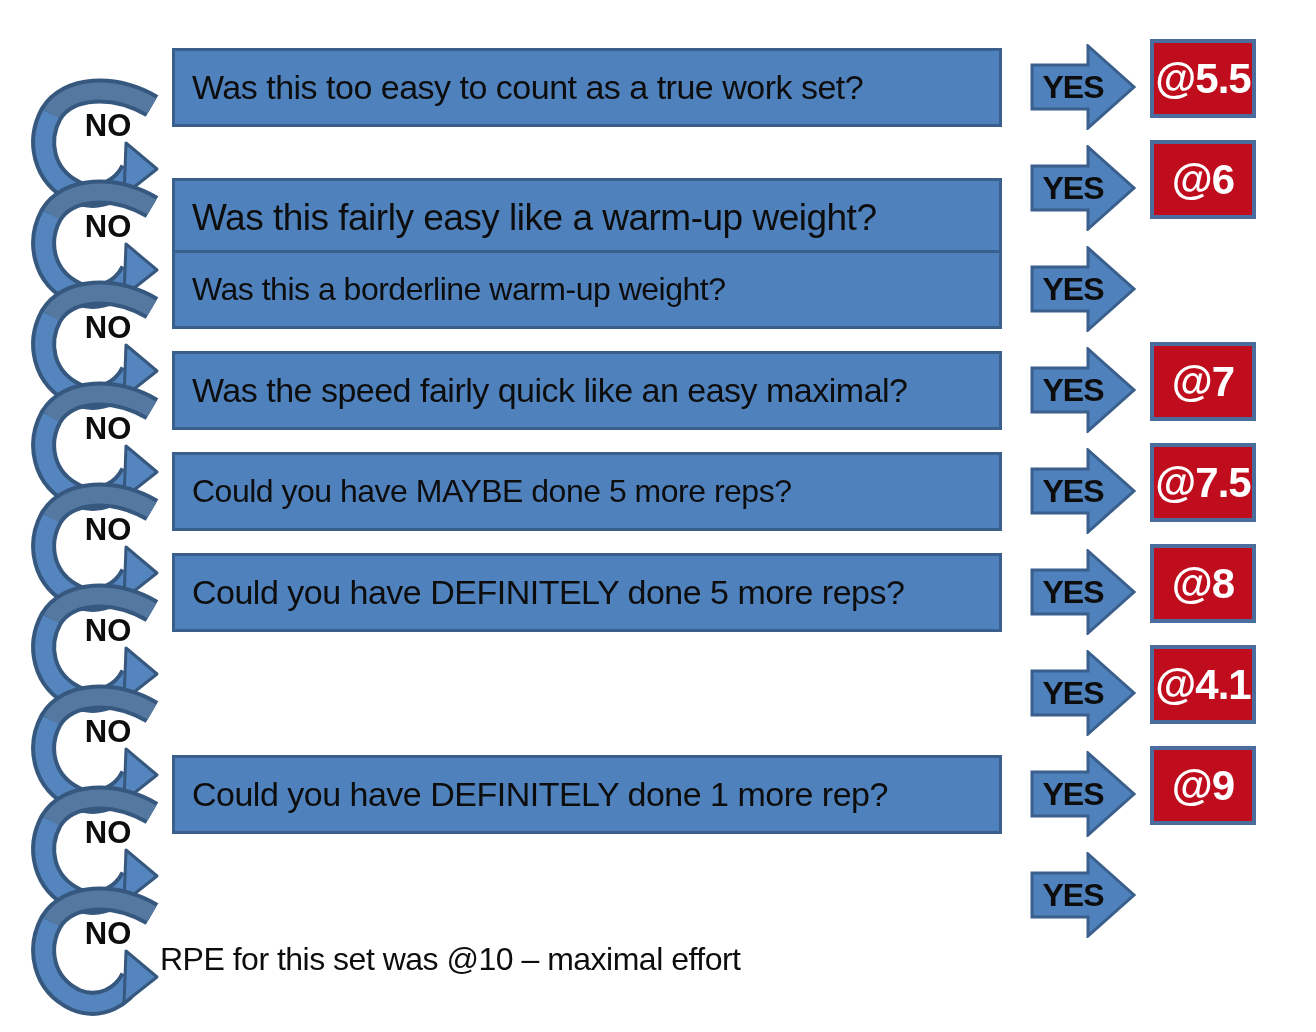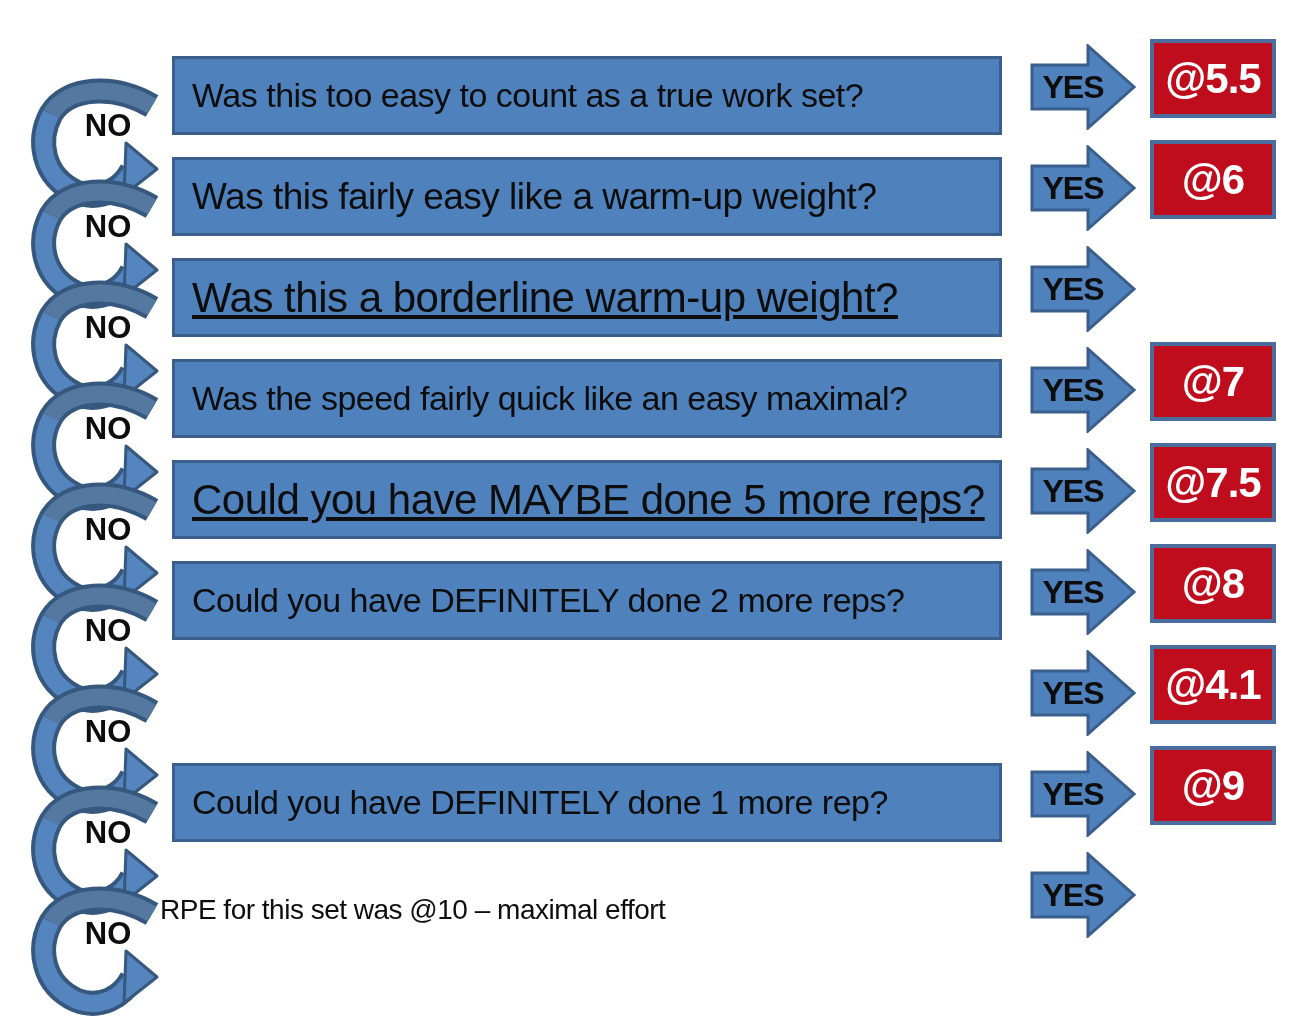--- a/index.html
+++ b/index.html
@@ -16,66 +16,66 @@
   html,body{margin:0;padding:0;background:#ffffff;}
   .canvas{
     position:relative;
     width:1316px;height:1032px;
     background:#ffffff;
     overflow:hidden;
     font-family:"Liberation Sans","DejaVu Sans",sans-serif;
   }
   .row{position:absolute;left:0;right:0;height:79px;}
   .qbox{
-    position:absolute;left:172px;top:8px;
+    position:absolute;left:172px;top:0;
     width:830px;height:79px;
     box-sizing:border-box;
     background:var(--c-box-blue);
     border:3px solid var(--c-box-border);
     display:flex;align-items:center;
     padding-left:17px;
     color:var(--c-text);
     letter-spacing:-0.5px;
     white-space:nowrap;
     text-align:center;
   }
   .q-s{font-size:34px;}
-  .q-m{font-size:37px;}
-  .q-l{font-size:42px;text-decoration:underline;}
+  .q-m{font-size:37px;margin-top:29px;}
+  .q-l{font-size:32px;}
   .yes-arrow{position:absolute;left:1030px;top:-4px;width:106px;height:86px;}
   .arrow-shape{fill:var(--c-box-blue);stroke:var(--c-box-border);stroke-width:3;}
   .yes-text{
     font-family:"Liberation Sans","DejaVu Sans",sans-serif;
     font-size:32px;font-weight:bold;fill:var(--c-text);
     text-anchor:middle;letter-spacing:-1px;
   }
   .rpebox{
     position:absolute;left:1150px;top:-9px;
-    width:126px;height:79px;
+    width:106px;height:79px;
     box-sizing:border-box;
     background:var(--c-red);
     border:4px solid var(--c-red-border);
     display:flex;align-items:center;justify-content:center;
     color:var(--c-white);
     font-size:42px;font-weight:bold;
     letter-spacing:-1px;
   }
   .noloop{position:absolute;left:30px;width:130px;height:152px;overflow:visible;}
   .band-dark{fill:none;stroke:var(--c-loop-dark);stroke-width:25;}
   .band-top{fill:none;stroke:var(--c-loop-top);stroke-width:17;}
   .band-bottom{fill:none;stroke:var(--c-loop-bottom);stroke-width:17;}
   .loop-head{fill:var(--c-loop-bottom);stroke:var(--c-loop-dark);stroke-width:3;stroke-linejoin:round;}
   .no-text{
     font-family:"Liberation Sans","DejaVu Sans",sans-serif;
     font-size:31px;font-weight:bold;fill:var(--c-text);
     text-anchor:middle;
   }
   .final-text{
-    position:absolute;left:160px;top:894px;
-    font-size:28px;color:var(--c-text);
+    position:absolute;left:160px;top:941px;
+    font-size:32px;color:var(--c-text);
     letter-spacing:-0.5px;white-space:nowrap;
   }
 </style>
 </head>
 <body>
 
 <div class="canvas">
 
   <svg class="noloop" style="top:82px" viewBox="0 0 130 152">
       <path class="band-dark" d="M 122 24 C 84 2, 38 4, 21 32 C 7 58, 12 94, 46 110 C 71 120, 93 106, 102 88"></path>
@@ -193,21 +193,21 @@
     <svg class="yes-arrow" viewBox="0 0 106 86">
         <polygon class="arrow-shape" points="2,21 58,21 58,2 104,43 58,84 58,65 2,65"></polygon>
         <text class="yes-text" x="43" y="54">YES</text>
       </svg>
     <div class="rpebox">
         <span>@7.5</span>
       </div>
   </div>
   <div class="row" style="top:553px">
     <div class="qbox q-s">
-        <span>Could you have DEFINITELY done 2 more reps?</span>
+        <span>Could you have DEFINITELY done 5 more reps?</span>
       </div>
     <svg class="yes-arrow" viewBox="0 0 106 86">
         <polygon class="arrow-shape" points="2,21 58,21 58,2 104,43 58,84 58,65 2,65"></polygon>
         <text class="yes-text" x="43" y="54">YES</text>
       </svg>
     <div class="rpebox">
         <span>@8</span>
       </div>
   </div>
   <div class="row" style="top:654px">

